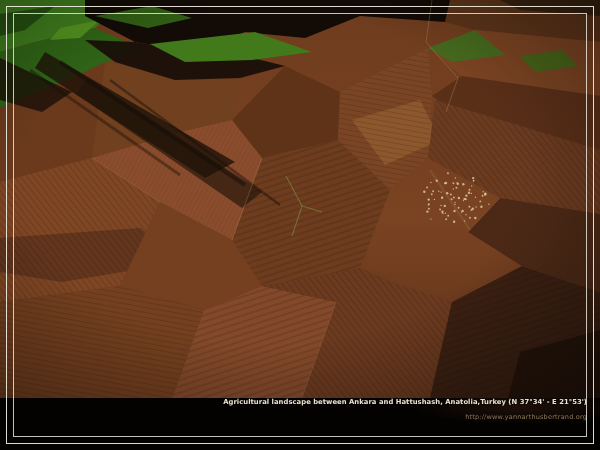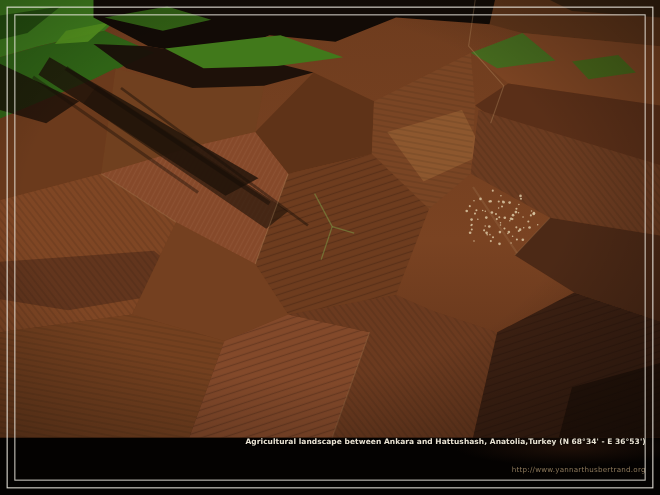--- a/index.html
+++ b/index.html
@@ -26,21 +26,21 @@
   }
   .caption{
     position:absolute;top:399px;right:13px;text-align:right;z-index:5;
     line-height:7px;white-space:nowrap;
   }
   .caption .title{
     font-size:6.8px;font-weight:bold;color:#eae3d3;letter-spacing:.05px;
     text-shadow:0 0 1px rgba(0,0,0,.8);
   }
   .caption .url{
-    font-size:6.5px;color:#8e7a5c;letter-spacing:.2px;margin-top:18px;
+    font-size:6.5px;color:#8e7a5c;letter-spacing:.2px;margin-top:8px;
   }
 </style>
 </head>
 <body>
 
 <div class="stage">
 
   <svg class="photo" viewBox="0 0 600 398" width="600" height="398" preserveAspectRatio="none" aria-hidden="true">
     <defs>
       <linearGradient id="baseGrad" x1="0" y1="0" x2="0" y2="1">
@@ -206,20 +206,20 @@
         <circle cx="448.0" cy="173.3" r="0.95" fill="#d9c6a2" opacity="0.85"></circle>
         <circle cx="475.3" cy="218.0" r="1.20" fill="#d9c6a2" opacity="0.85"></circle>
       </g>
 
     <rect x="0" y="0" width="600" height="398" fill="url(#vign)"></rect>
   </svg>
 
   <div class="bottom-strip"></div>
 
   <div class="caption">
-    <div class="title">Agricultural landscape between Ankara and Hattushash,  Anatolia,Turkey (N 68°34' - E 36°53')</div>
+    <div class="title">Agricultural landscape between Ankara and Hattushash,  Anatolia,Turkey (N 37°34' - E 21°53')</div>
     <div class="url">http://www.yannarthusbertrand.org</div>
   </div>
 
   <div class="frame-outer"></div>
   <div class="frame-inner"></div>
 
 </div>
 
 </body></html>

